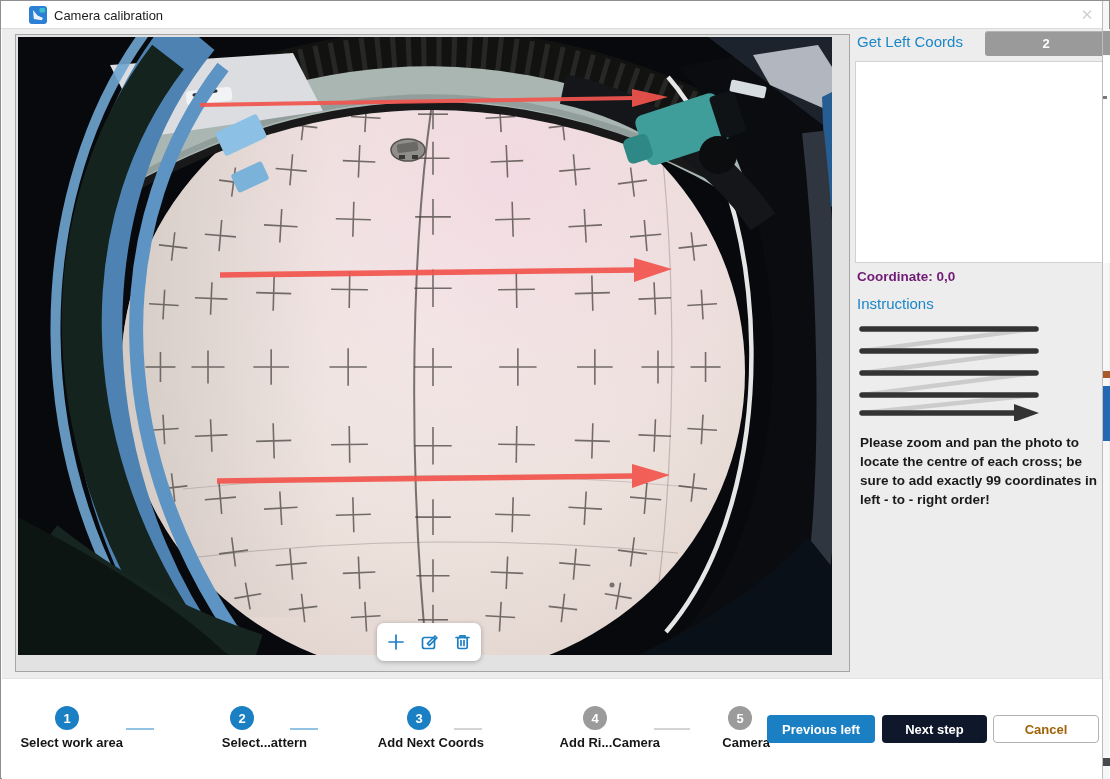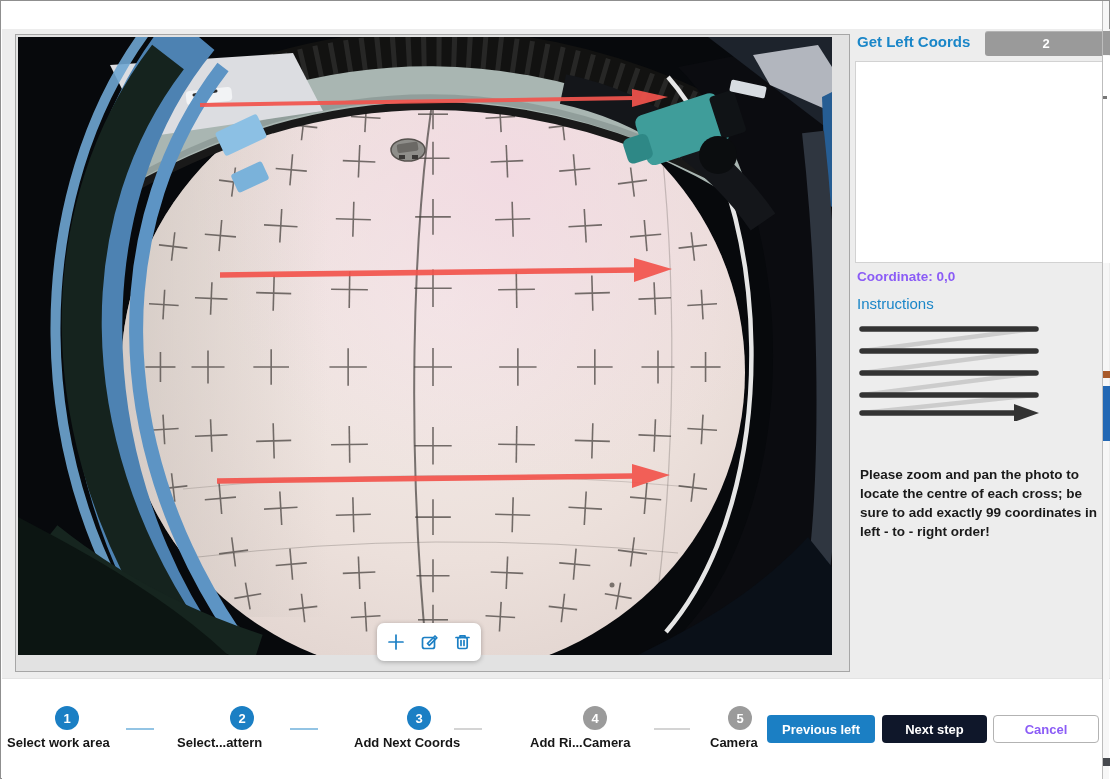--- a/index.html
+++ b/index.html
@@ -28,63 +28,74 @@
 
   
   .photo-toolbar{
     position:absolute;left:361px;top:588px;width:104px;height:38px;background:#fff;border-radius:7px;
     box-shadow:0 1px 5px rgba(0,0,0,.28);display:flex;align-items:center;justify-content:center;gap:13px;
   }
   .tb-btn{width:20px;height:20px;display:flex;align-items:center;justify-content:center;cursor:pointer}
   .tb-btn svg{stroke:var(--accent);fill:none;stroke-width:1.7;stroke-linecap:round;stroke-linejoin:round}
 
   
-  .panel-header{position:absolute;left:855px;top:4px;font-size:15px;font-weight:bold;color:var(--link)}
+  .panel-header{position:absolute;left:855px;top:4px;font-size:15px;font-weight:normal;color:var(--link)}
   .count-badge{
     position:absolute;left:983px;top:2px;width:122px;height:25px;background:var(--badge);
     border-radius:3px;color:#fff;font-size:13px;font-weight:bold;display:flex;align-items:center;justify-content:center;cursor:pointer;
     box-shadow:inset 0 1px 0 rgba(255,255,255,.25);
   }
   .coord-list{position:absolute;left:853px;top:32px;width:252px;height:202px;background:#fff;border:1px solid #d2d2d2}
-  .coordinate-text{position:absolute;left:855px;top:240px;font-size:13.5px;font-weight:bold;color:#8b5cf6}
+  .coordinate-text{position:absolute;left:855px;top:240px;font-size:13.5px;font-weight:bold;color:#701a75}
   .instructions-link{position:absolute;left:855px;top:266px;font-size:15px;font-weight:normal;color:var(--link);cursor:pointer}
   .scanpath{position:absolute;left:856px;top:292px}
   .instruction-para{
-    position:absolute;left:858px;top:404px;width:242px;font-size:13.5px;font-weight:bold;color:#1a1a1a;line-height:1.42;margin-top:32px;
+    position:absolute;left:858px;top:404px;width:242px;font-size:13.5px;font-weight:bold;color:#1a1a1a;line-height:1.42;
   }
 
   
   .edge-strip{position:absolute;right:0;top:0;width:7px;height:779px;background:#f7f7f7;border-left:1px solid #bdbdbd}
   .edge-strip .frag{position:absolute;left:0;width:7px}
 
   
   .bottombar{position:absolute;left:1px;top:677px;width:1108px;height:101px;background:#fff;border-top:1px solid #e3e3e3}
   .step-circle{
     position:absolute;top:27px;width:24px;height:24px;border-radius:50%;color:#fff;font-size:13px;font-weight:bold;
     display:flex;align-items:center;justify-content:center;
   }
   .step-circle.active{background:var(--accent)}
   .step-circle.inactive{background:var(--inactive)}
-  .step-label{position:absolute;top:56px;font-size:13px;font-weight:bold;color:#161616;text-align:left}
+  .step-label{position:absolute;top:56px;font-size:13px;font-weight:bold;color:#161616;text-align:right}
   .connector{position:absolute;top:49px;height:2px}
   .connector.done{background:#93c4e4}
   .connector.todo{background:#d4d4d4}
   .btn{
     position:absolute;top:36px;height:28px;border-radius:4px;border:none;font-family:inherit;
     font-size:13px;font-weight:bold;display:flex;align-items:center;justify-content:center;cursor:pointer;
   }
   .btn-prev{left:765px;width:108px;background:var(--accent);color:#fff}
   .btn-next{left:880px;width:105px;background:#0f172a;color:#fff}
-  .btn-cancel{left:991px;width:106px;background:#fff;border:1px solid #b3b3b3;color:#8b5cf6}
+  .btn-cancel{left:991px;width:106px;background:#fff;border:1px solid #b3b3b3;color:#a16207}
 </style>
 </head>
 <body>
 
 <div class="window">
 
+  <div class="titlebar">
+    <span class="app-icon">
+      <svg viewBox="0 0 18 18" width="18" height="18">
+        <rect width="18" height="18" rx="3" fill="#2b7fd4"></rect>
+        <rect x="10.5" y="2" width="5.5" height="4.5" rx="1" fill="#39c0c9"></rect>
+        <path d="M4 4 L8.5 9.5 L14 12 L12.8 14.2 L4.8 13 Z" fill="#eaf3fb"></path>
+      </svg>
+    </span>
+    <span class="window-title">Camera calibration</span>
+    <span class="close-btn">✕</span>
+  </div>
 
   <div class="content">
 
     <div class="photo-frame">
       <svg class="photo" width="814" height="618" viewBox="0 0 814 618">
         <defs>
           <radialGradient id="boardGrad" cx="52%" cy="38%" r="78%">
             <stop offset="0%" stop-color="#f4ece9"></stop>
             <stop offset="55%" stop-color="#ece0db"></stop>
             <stop offset="100%" stop-color="#ddcfca"></stop>

